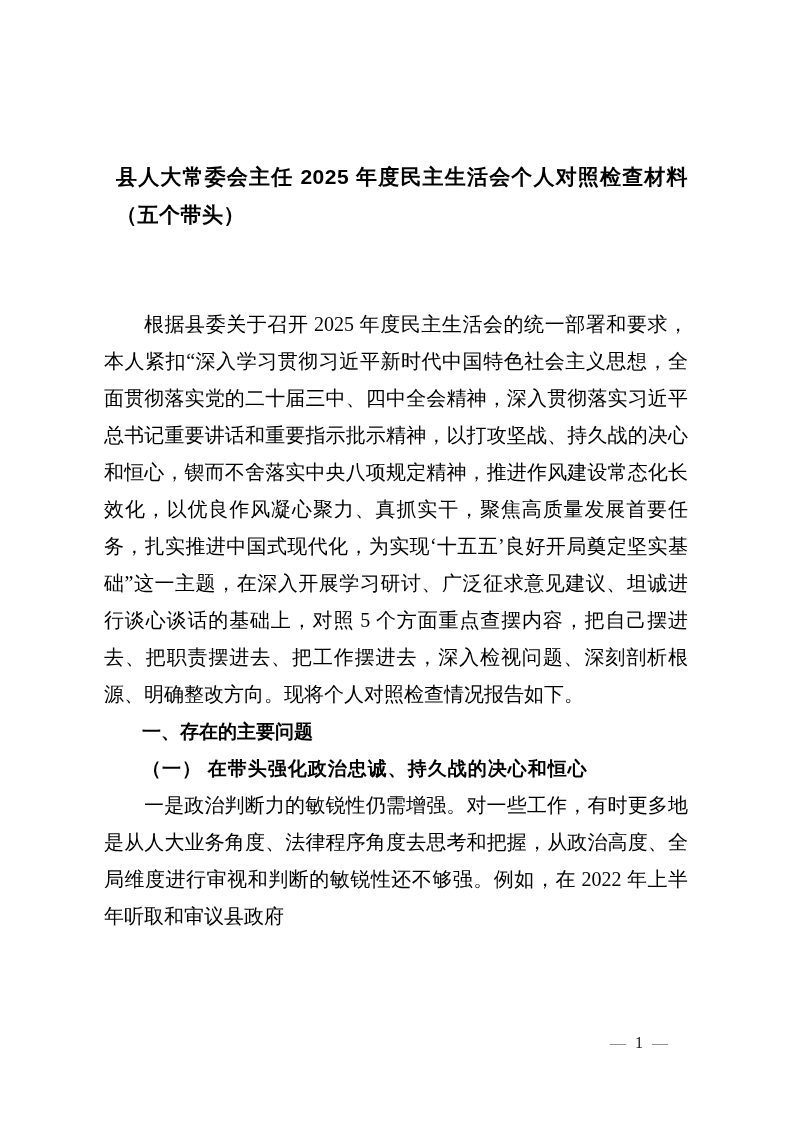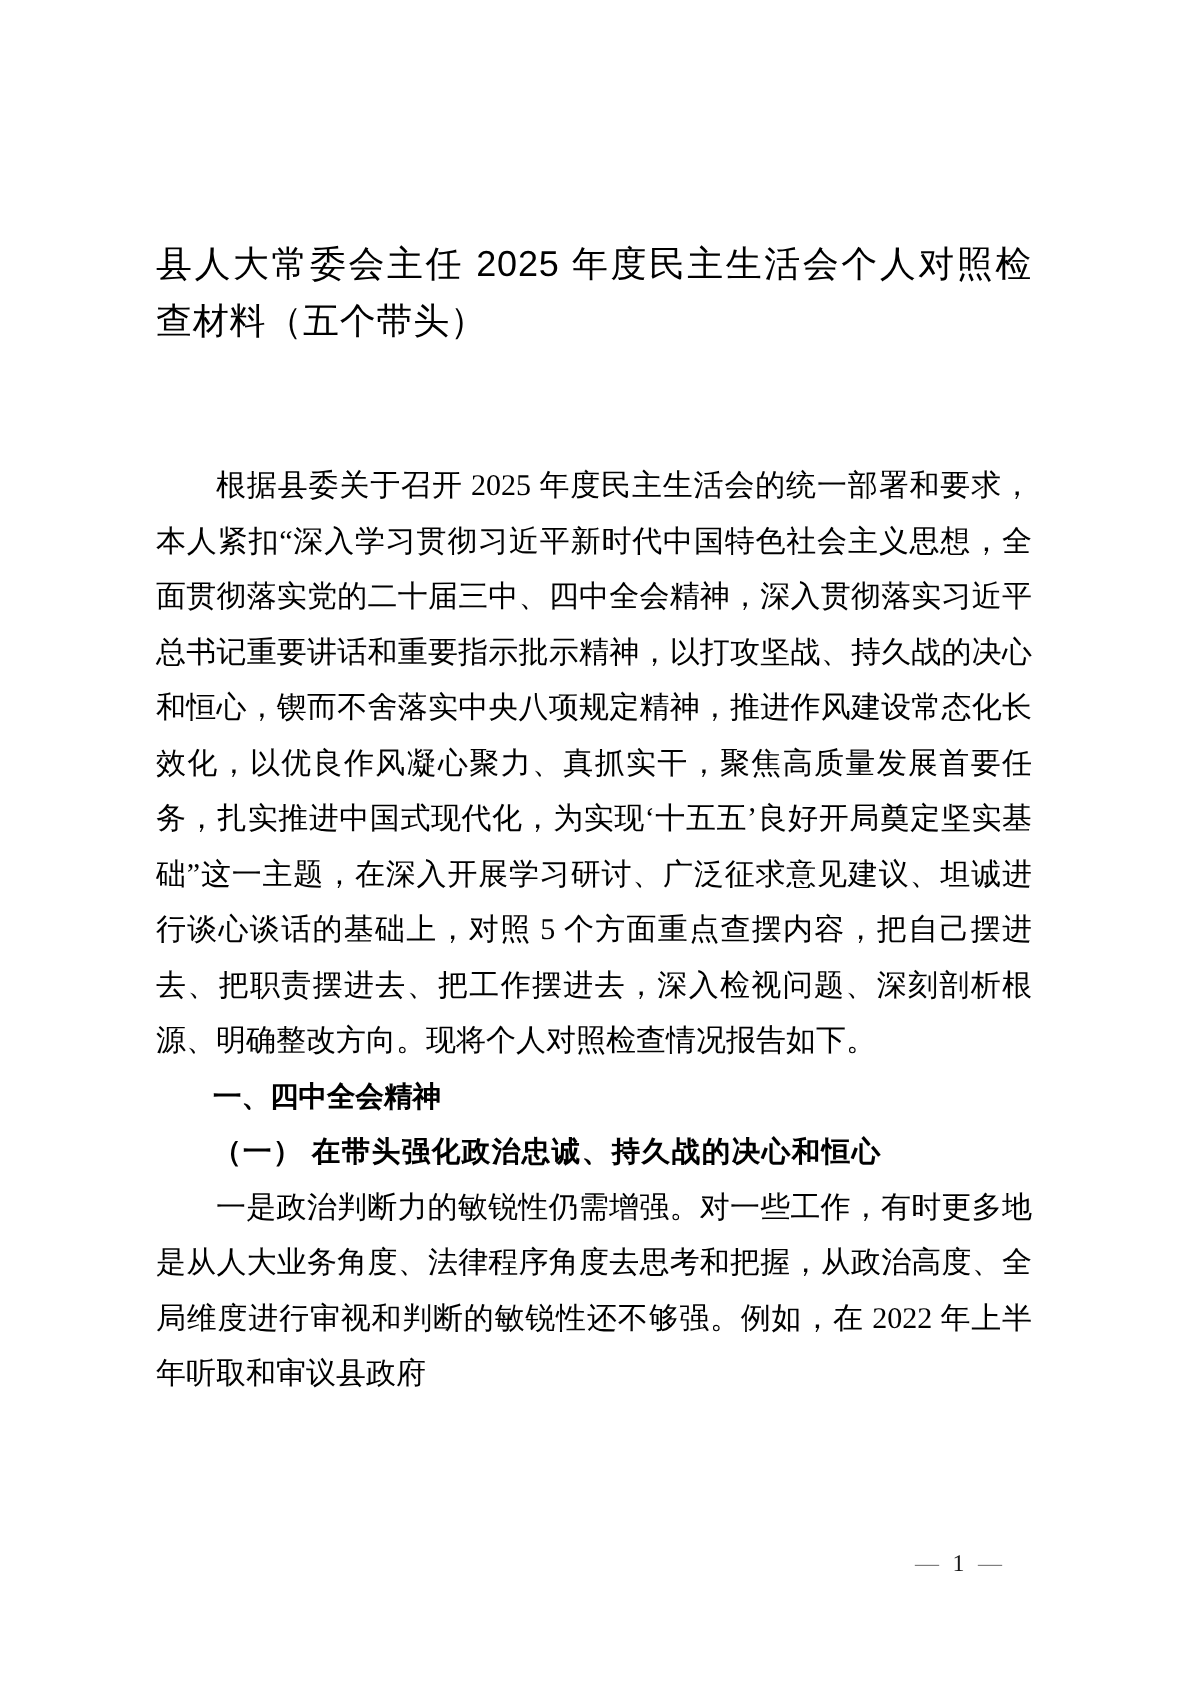--- a/index.html
+++ b/index.html
@@ -13,24 +13,24 @@
     width: 793px;
     height: 1122px;
     background: #ffffff;
     color: #000000;
     box-sizing: border-box;
     padding: 0 105px 0 104px;
     overflow: hidden;
     font-family: "Liberation Serif", serif;
   }
   .doc-title {
-    margin: 158px 0 0 0;
+    margin: 158px 0 0 12px;
     font-family: "Liberation Sans", sans-serif;
-    font-size: 24px;
-    font-weight: 400;
+    font-size: 21px;
+    font-weight: 700;
     line-height: 38px;
     text-align: justify;
     letter-spacing: 0.5px;
   }
   .para {
     margin: 0;
     font-size: 20px;
     line-height: 37px;
     text-align: justify;
     text-indent: 2em;
@@ -75,21 +75,21 @@
 </style>
 </head>
 <body>
 
 <div class="page">
 
   <h1 class="doc-title">县人大常委会主任 2025 年度民主生活会个人对照检查材料（五个带头）</h1>
 
   <p class="para para-intro">根据县委关于召开 2025 年度民主生活会的统一部署和要求，本人紧扣“深入学习贯彻习近平新时代中国特色社会主义思想，全面贯彻落实党的二十届三中、四中全会精神，深入贯彻落实习近平总书记重要讲话和重要指示批示精神，以打攻坚战、持久战的决心和恒心，锲而不舍落实中央八项规定精神，推进作风建设常态化长效化，以优良作风凝心聚力、真抓实干，聚焦高质量发展首要任务，扎实推进中国式现代化，为实现‘十五五’良好开局奠定坚实基础”这一主题，在深入开展学习研讨、广泛征求意见建议、坦诚进行谈心谈话的基础上，对照 5 个方面重点查摆内容，把自己摆进去、把职责摆进去、把工作摆进去，深入检视问题、深刻剖析根源、明确整改方向。现将个人对照检查情况报告如下。</p>
 
-  <h2 class="h-section">一、四中全会精神</h2>
+  <h2 class="h-section">一、存在的主要问题</h2>
 
   <h3 class="h-subsection">（一） 在带头强化政治忠诚、持久战的决心和恒心</h3>
 
 
   <p class="para">一是政治判断力的敏锐性仍需增强。对一些工作，有时更多地是从人大业务角度、法律程序角度去思考和把握，从政治高度、全局维度进行审视和判断的敏锐性还不够强。例如，在 2022 年上半年听取和审议县政府</p>
 
   <div class="page-number">
     <span class="dash">—</span><span class="num">1</span><span class="dash">—</span>
   </div>
 

